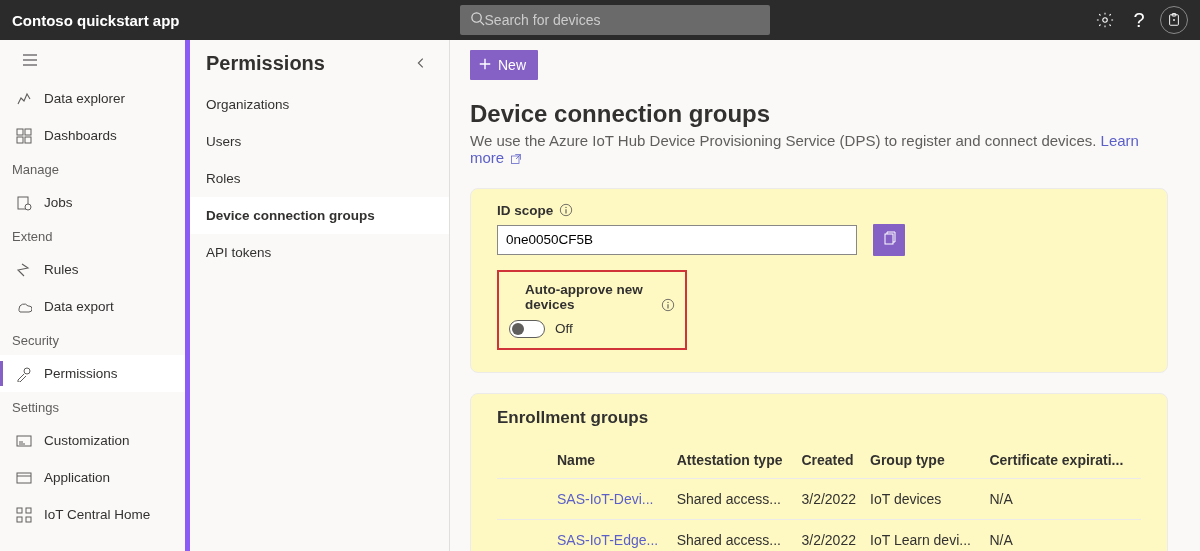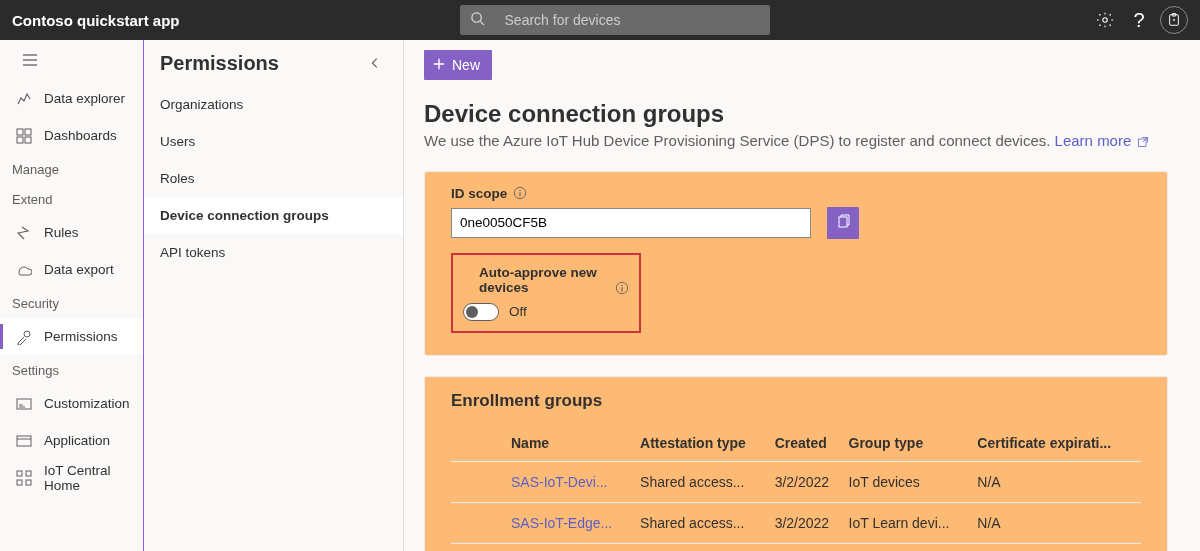--- a/index.html
+++ b/index.html
@@ -4,31 +4,31 @@
 <style>
   * { box-sizing: border-box; margin: 0; padding: 0; font-family: "Segoe UI", -apple-system, BlinkMacSystemFont, sans-serif; }
   html, body { height: 100%; width: 1200px; }
   body { display: flex; flex-direction: column; background: #f9f9f9; color: #323130; }
 
   
   .topbar { height: 40px; background: #2b2b2b; color: #fff; display: flex; align-items: center; padding: 0 12px; }
   .topbar .app-title { font-size: 15px; font-weight: 600; flex: 0 0 auto; }
   .topbar .search-wrap { flex: 0 0 310px; margin-left: 160px; height: 30px; background: #6a6a6a; border-radius: 2px; display: flex; align-items: center; padding: 0 10px; }
   .topbar .search-wrap svg { flex: 0 0 auto; }
-  .topbar .search-wrap input { flex: 1; background: transparent; border: none; outline: none; color: #ffffff; font-size: 14px; margin-left: 20px; }
+  .topbar .search-wrap input { flex: 1; background: transparent; border: none; outline: none; color: #ffffff; font-size: 14px; margin-left: 0; }
   .topbar .search-wrap input::placeholder { color: #ccc; }
   .topbar .flex { flex: 1; }
   .topbar .top-icon { width: 34px; height: 34px; display: flex; align-items: center; justify-content: center; cursor: pointer; }
   .topbar .top-icon.clip { border: 1px solid #888; border-radius: 50%; width: 28px; height: 28px; margin-left: 4px; }
 
   
   .main { flex: 1; display: flex; min-height: 0; }
 
   
-  .nav { width: 144px; border-right: 1px solid #8b5cf6; background: #faf9f8; overflow-y: auto; }
+  .nav { width: 190px; border-right: 5px solid #8b5cf6; background: #faf9f8; overflow-y: auto; }
   .nav .hamburger { height: 40px; display: flex; align-items: center; padding-left: 22px; cursor: pointer; }
   .nav .nav-item { height: 37px; display: flex; align-items: center; padding-left: 16px; font-size: 13.5px; cursor: pointer; gap: 12px; position: relative; }
   .nav .nav-item.section { font-size: 13px; color: #605e5c; padding-left: 12px; height: 30px; cursor: default; font-weight: 400; }
   .nav .nav-item .icon { width: 16px; height: 16px; flex: 0 0 16px; display: flex; align-items: center; justify-content: center; }
   .nav .nav-item.active { background: #fff; }
   .nav .nav-item.active::before { content: ""; position: absolute; left: 0; top: 6px; bottom: 6px; width: 3px; background: #8661c5; }
 
   
   .panel2 { width: 260px; border-right: 1px solid #e1dfdd; background: #faf9f8; position: relative; }
   .panel2 .p2-header { height: 46px; display: flex; align-items: center; padding: 0 16px; justify-content: space-between; }
@@ -37,21 +37,21 @@
   .panel2 .p2-item { height: 37px; display: flex; align-items: center; padding: 0 16px; font-size: 13.5px; cursor: pointer; }
   .panel2 .p2-item.active { background: #fff; font-weight: 600; }
 
   
   .content { flex: 1; background: #faf9f8; overflow-y: auto; padding: 10px 32px 30px 20px; }
   .new-btn { background: #8661c5; color: #fff; border: none; height: 30px; padding: 0 12px 0 8px; font-size: 14px; display: inline-flex; align-items: center; gap: 6px; cursor: pointer; border-radius: 1px; }
   .page-title { font-size: 24px; font-weight: 600; margin-top: 20px; }
   .page-sub { font-size: 15px; color: #605e5c; margin-top: 4px; }
   .page-sub a { color: #5b5fc7; text-decoration: none; }
 
-  .card { background: #fdba74; border: 1px solid #edebe9; border-radius: 3px; margin-top: 20px; padding: 14px 26px 22px; }
+  .card { background: #fef9c3; border: 1px solid #edebe9; border-radius: 8px; margin-top: 20px; padding: 14px 26px 22px; }
   .field-label { font-size: 13.5px; font-weight: 600; display: flex; align-items: center; gap: 6px; }
   .info-icon { display: inline-flex; }
   .id-row { display: flex; gap: 16px; margin-top: 6px; align-items: center; }
   .id-input { width: 360px; height: 30px; border: 1px solid #8a8886; padding: 0 8px; font-size: 13.5px; }
   .copy-btn { width: 32px; height: 32px; background: #8661c5; display:flex; align-items:center; justify-content:center; cursor:pointer; border-radius:1px; }
 
   .auto-approve-box { border: 2px solid #d13438; margin-top: 14px; padding: 10px 10px 10px 6px; width: 190px; }
   .auto-approve-box .field-label { margin-left: 20px; align-items: flex-end; }
   .toggle-row { display: flex; align-items: center; gap: 10px; margin-top: 8px; margin-left: 4px; }
   .toggle { width: 36px; height: 18px; border: 1px solid #605e5c; border-radius: 10px; position: relative; background: #fff; cursor: pointer; }
@@ -118,20 +118,29 @@
           <svg width="16" height="16" viewBox="0 0 16 16" fill="none">
             <rect x="1" y="1" width="6" height="6" stroke="#605e5c"></rect>
             <rect x="9" y="1" width="6" height="6" stroke="#605e5c"></rect>
             <rect x="1" y="9" width="6" height="6" stroke="#605e5c"></rect>
             <rect x="9" y="9" width="6" height="6" stroke="#605e5c"></rect>
           </svg>
         </span>
       <span>Dashboards</span>
     </div>
     <div class="nav-item section">Manage</div>
+    <div class="nav-item">
+      <span class="icon">
+          <svg width="16" height="16" viewBox="0 0 16 16" fill="none">
+            <rect x="2" y="2" width="10" height="12" stroke="#605e5c"></rect>
+            <circle cx="12" cy="12" r="3" stroke="#605e5c" fill="#faf9f8"></circle>
+          </svg>
+        </span>
+      <span>Jobs</span>
+    </div>
     <div class="nav-item section">Extend</div>
     <div class="nav-item">
       <span class="icon">
           <svg width="16" height="16" viewBox="0 0 16 16" fill="none">
             <path d="M6 2l6 4-10 2 6 6" stroke="#605e5c" stroke-width="1.1"></path>
           </svg>
         </span>
       <span>Rules</span>
     </div>
     <div class="nav-item">

